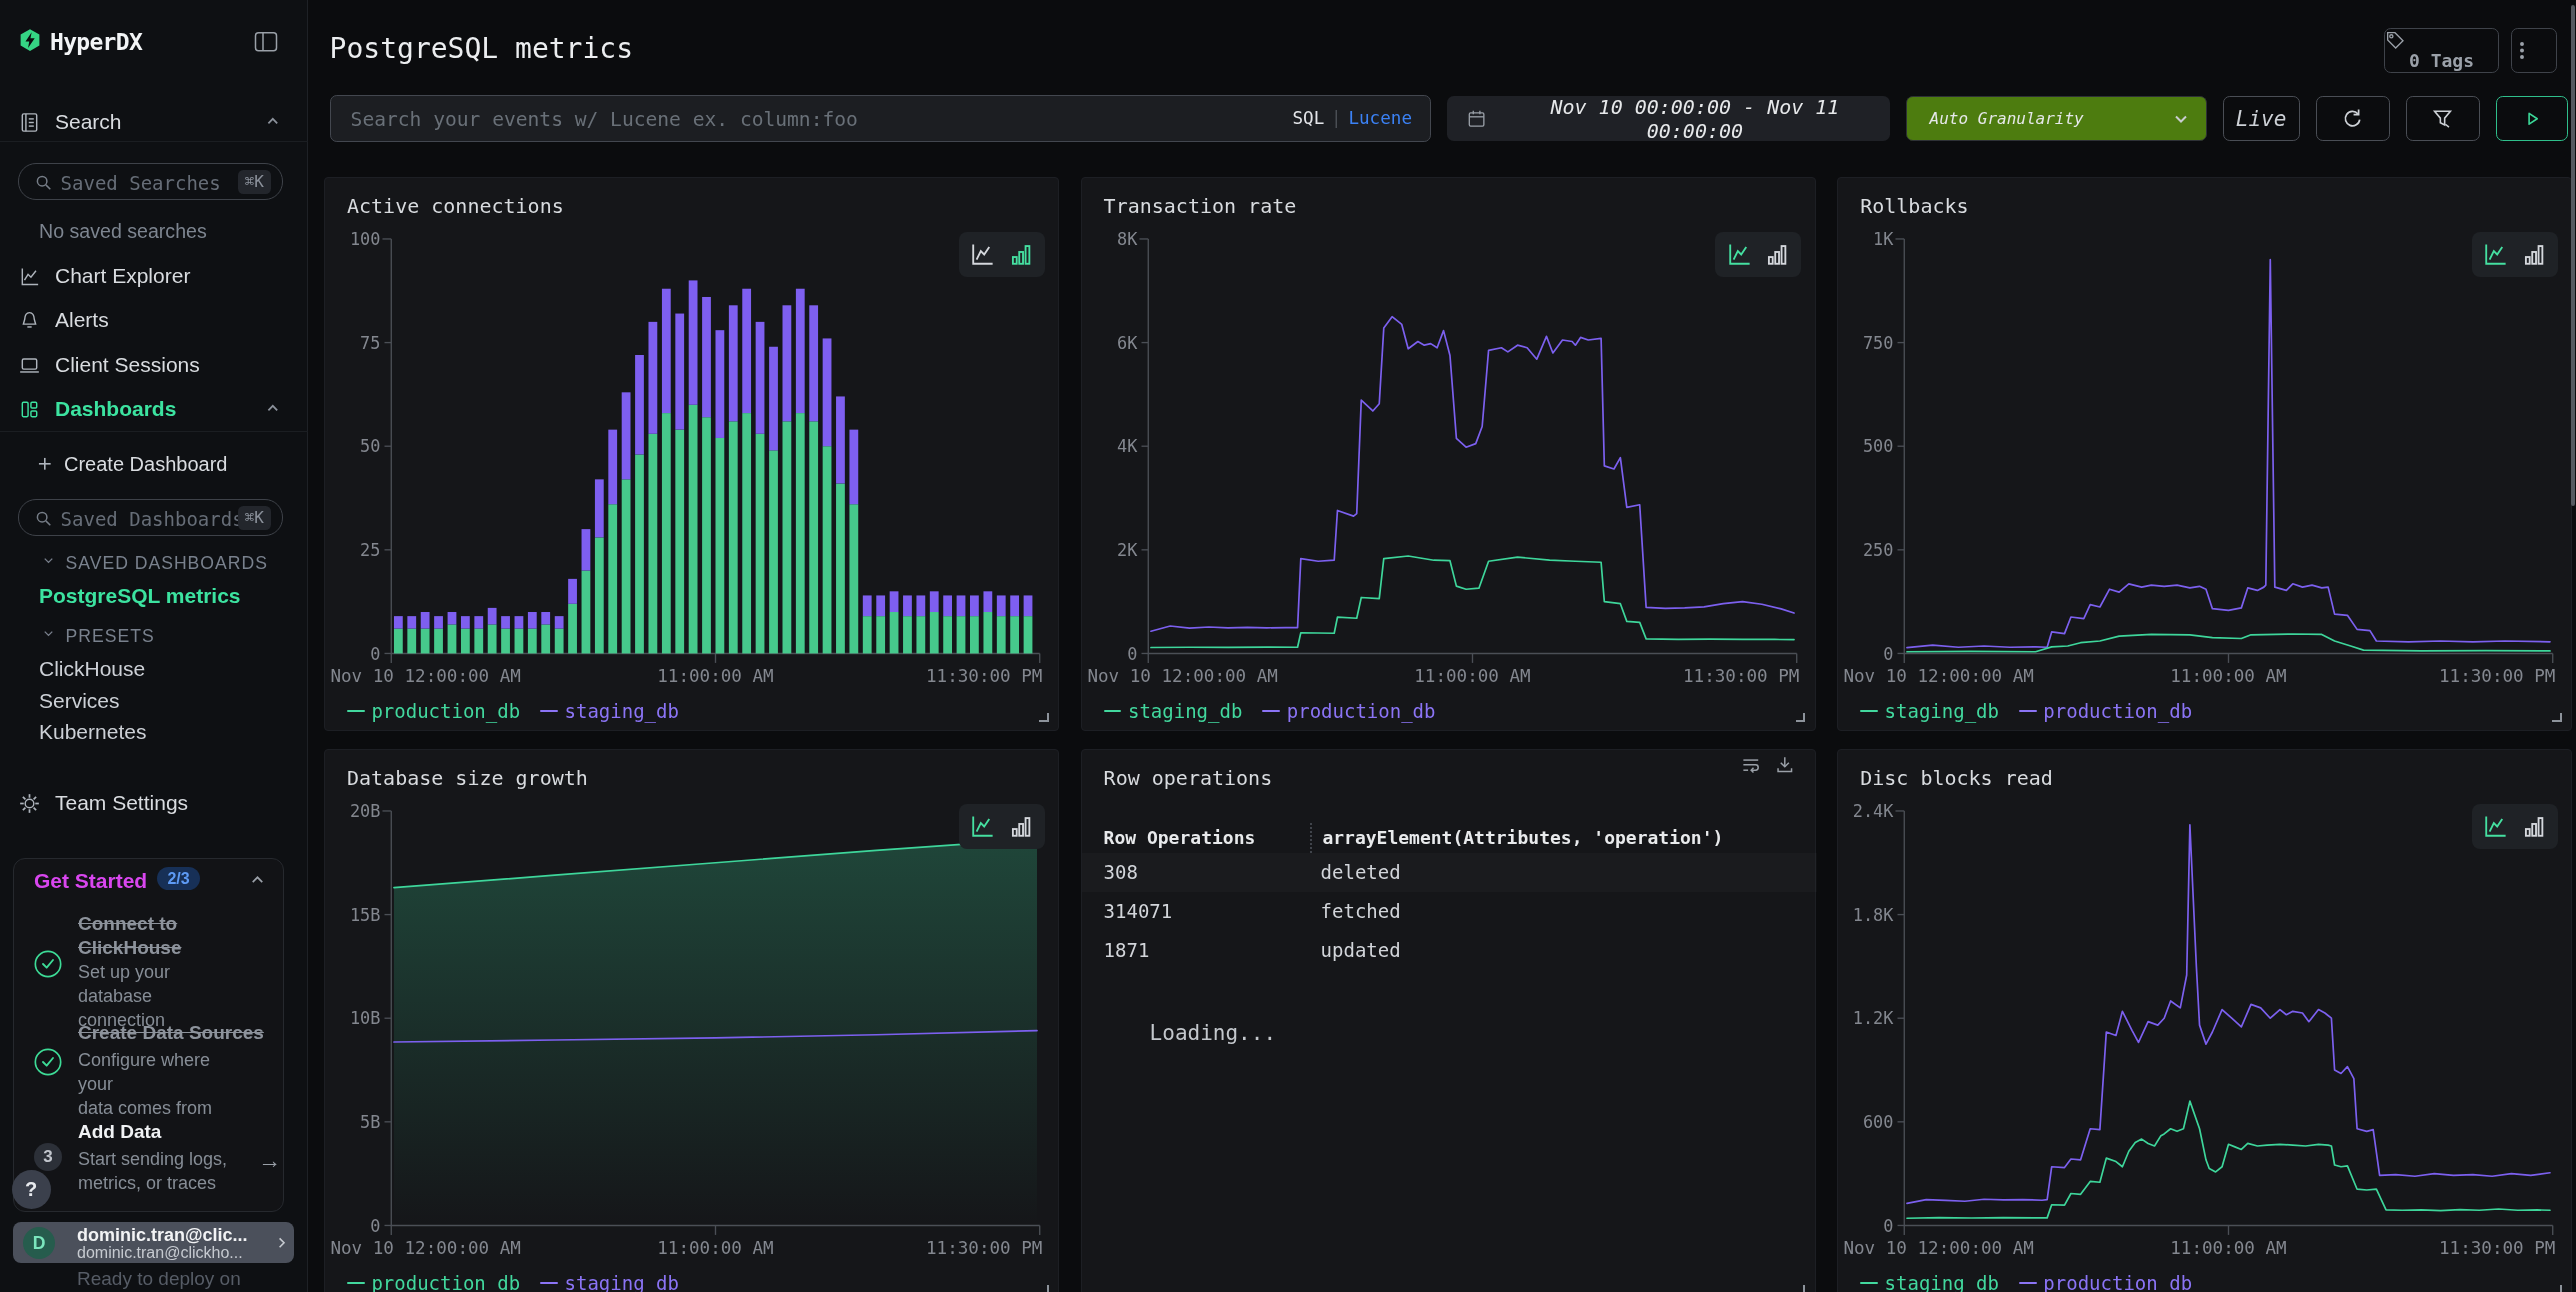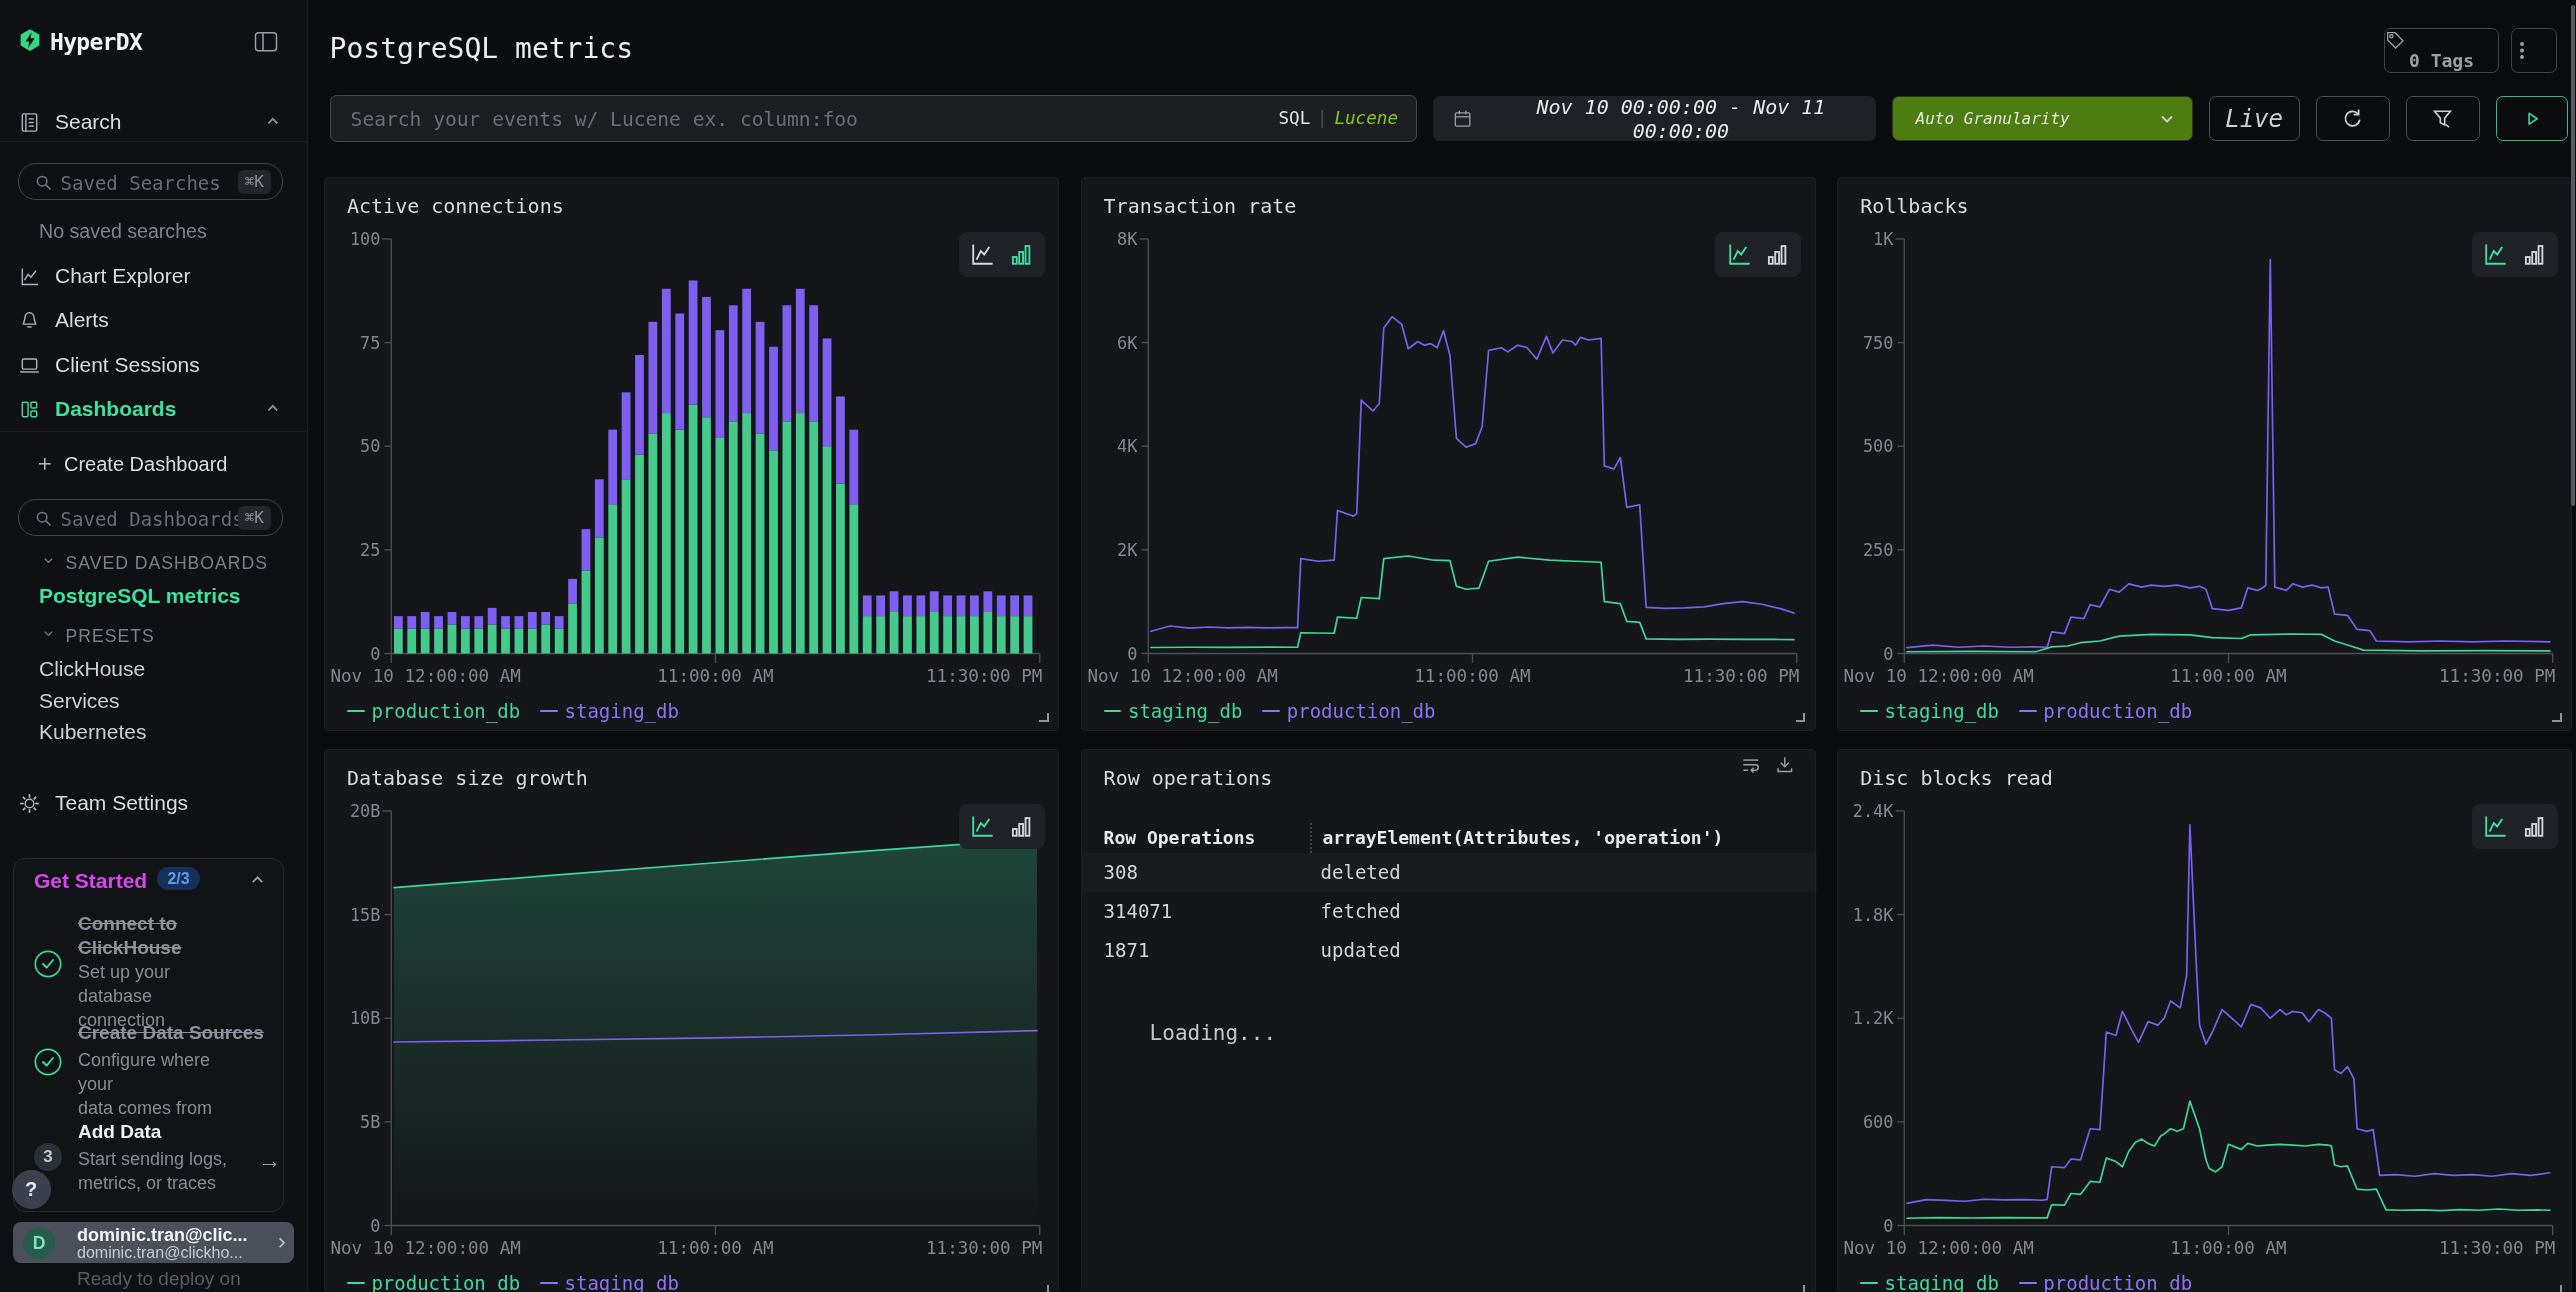--- a/index.html
+++ b/index.html
@@ -76,29 +76,29 @@
 
   #toolbar { position:absolute; left:21.6px; top:95px; width:2238px; height:47px;
     display:flex; gap:16px; align-items:flex-start; }
   #search-box { flex:1; height:47px; background:#1c1e22; border:1.4px solid #43474f; border-radius:6.8px;
     position:relative; }
   #search-box .ph { position:absolute; left:20px; top:11.5px; font-size:19.6px; color:#697078;
     font-family:"DejaVu Sans Mono",monospace; }
   #search-box .langs { position:absolute; right:17.6px; top:12px; font-size:17.6px;
     font-family:"DejaVu Sans Mono",monospace; color:#e3e5e9; }
   #search-box .langs .sep { color:#4a4e54; padding:0 6.8px; }
-  #search-box .langs .lucene { color:#84cc16;font-style:italic; }
+  #search-box .langs .lucene { color:#3b82f6; }
   .tb { height:45px; margin-top:1.4px; border-radius:6.8px; font-family:"DejaVu Sans Mono",monospace;
     display:flex; align-items:center; background:none; border:none; color:#e6e8ea;font-style:italic; }
   #date-btn { width:443px; background:#1f2126; font-size:20px; padding-left:19px; }
   #date-btn svg { margin-right:13.5px; }
   #gran-btn { width:301px; background:#4d7c0f; border:0.7px solid #2e3136; font-size:16px;
     padding-left:23px; justify-content:flex-start; }
   #gran-btn .gc { margin-left:auto; margin-right:15px; color:#c9ccd1; }
-  #live-btn { width:91px; border:1.4px solid #4a4e55; color:#cdd1d6; font-size:24px; justify-content:center; }
+  #live-btn { width:77px; border:1.4px solid #4a4e55; color:#cdd1d6; font-size:21px; justify-content:center; }
   .icbtn { width:74px; border:1.4px solid #4a4e55; color:#cdd1d6; justify-content:center; }
   #play-btn { width:72px; border:1.4px solid #2fbf8b; color:#3bd898; justify-content:center; }
   #scrollbar-thumb { position:absolute; right:1.4px; top:5.4px; width:4px; height:501px;
     background:#565a61; border-radius:2px; }
 
   
   #grid { position:absolute; left:16px; top:177px; width:2249px;
     display:grid; grid-template-columns:repeat(3,735px); column-gap:21.6px; row-gap:18px;
     grid-auto-rows:554px; }
   .card { position:relative; width:735px; height:554px; background:#151619;

